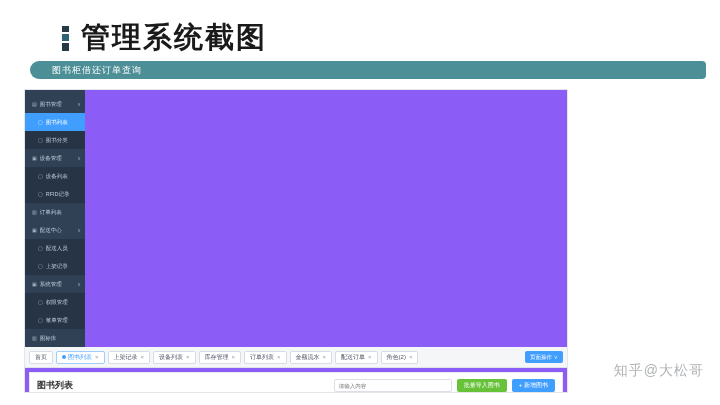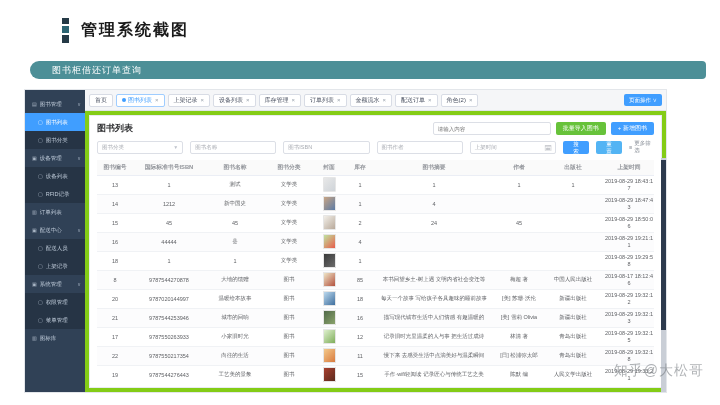--- a/index.html
+++ b/index.html
@@ -7,31 +7,31 @@
     font-family:"Liberation Sans", sans-serif; }
   #slide { position:relative; width:720px; height:405px; background:#ffffff; }
 
   
   .title-row { position:absolute; left:62px; top:18px; display:flex; align-items:center; }
   .bullet { display:flex; flex-direction:column; gap:2px; margin-right:12px; }
   .bullet span { width:7px; }
   .bullet .b1 { height:6px; background:#253a46; }
   .bullet .b2 { height:7px; background:#2c6472; }
   .bullet .b3 { height:8px; background:#253a46; }
-  .slide-title { font-size:16px; font-weight:bold; color:#1a1a1a; letter-spacing:2px; }
+  .slide-title { font-size:29px; font-weight:bold; color:#1a1a1a; letter-spacing:2px; }
 
   
   .banner { position:absolute; left:30px; top:61px; width:676px; height:18px;
     background:#4d8f97; border-radius:9px 4px 4px 9px; display:flex; align-items:center;
     padding-left:22px; }
   .banner-text { color:#ffffff; font-size:9px; letter-spacing:1px; }
 
   
-  .shot { position:absolute; left:25px; top:90px; width:641px; height:302px;
-    background:#84cc16; display:flex; box-shadow:0 0 0 1px #e3e6ea; overflow:hidden; }
+  .shot { position:absolute; left:25px; top:90px; width:542px; height:302px;
+    background:#8b5cf6; display:flex; box-shadow:0 0 0 1px #e3e6ea; overflow:hidden;flex-direction:column; }
 
   
   .sidebar { width:60px; background:#304156; flex:none; padding-top:5px; }
   .sb-item { display:flex; align-items:center; height:18px; padding:0 4px 0 7px;
     color:#bfcbd9; font-size:5.5px; cursor:pointer; }
   .sb-item.sub { background:#263445; padding-left:13px; }
   .sb-item.active { background:#409eff; color:#ffffff; }
   .sb-ic { margin-right:3px; font-size:5px; opacity:.85; }
   .sb-lb { flex:1; white-space:nowrap; overflow:hidden; }
   .sb-caret { font-size:5px; opacity:.7; }

